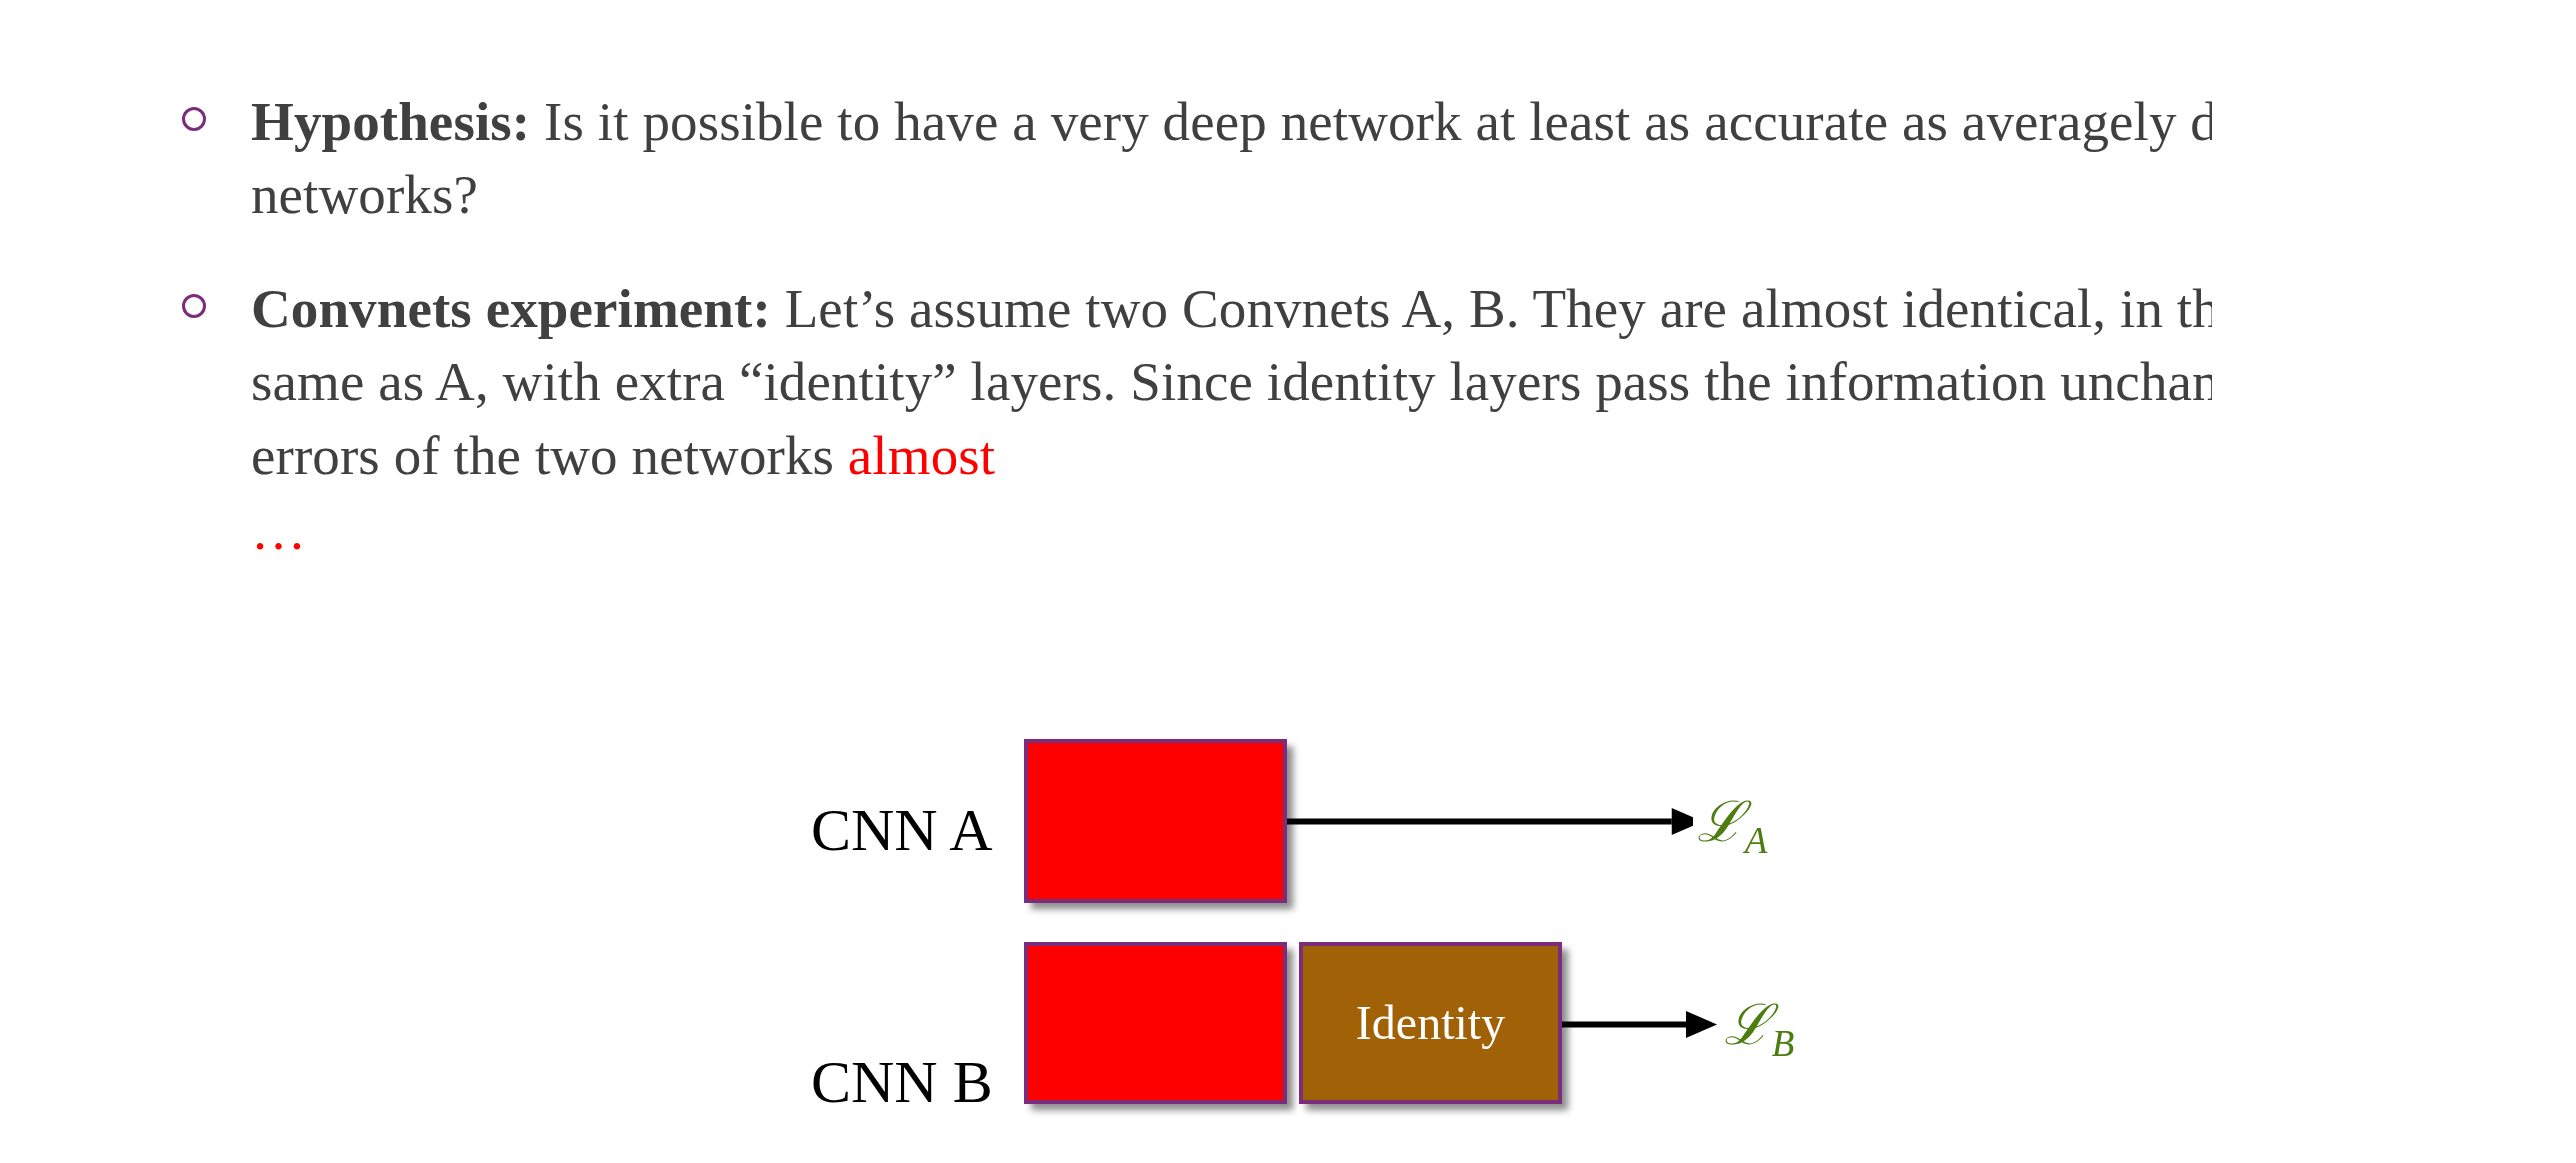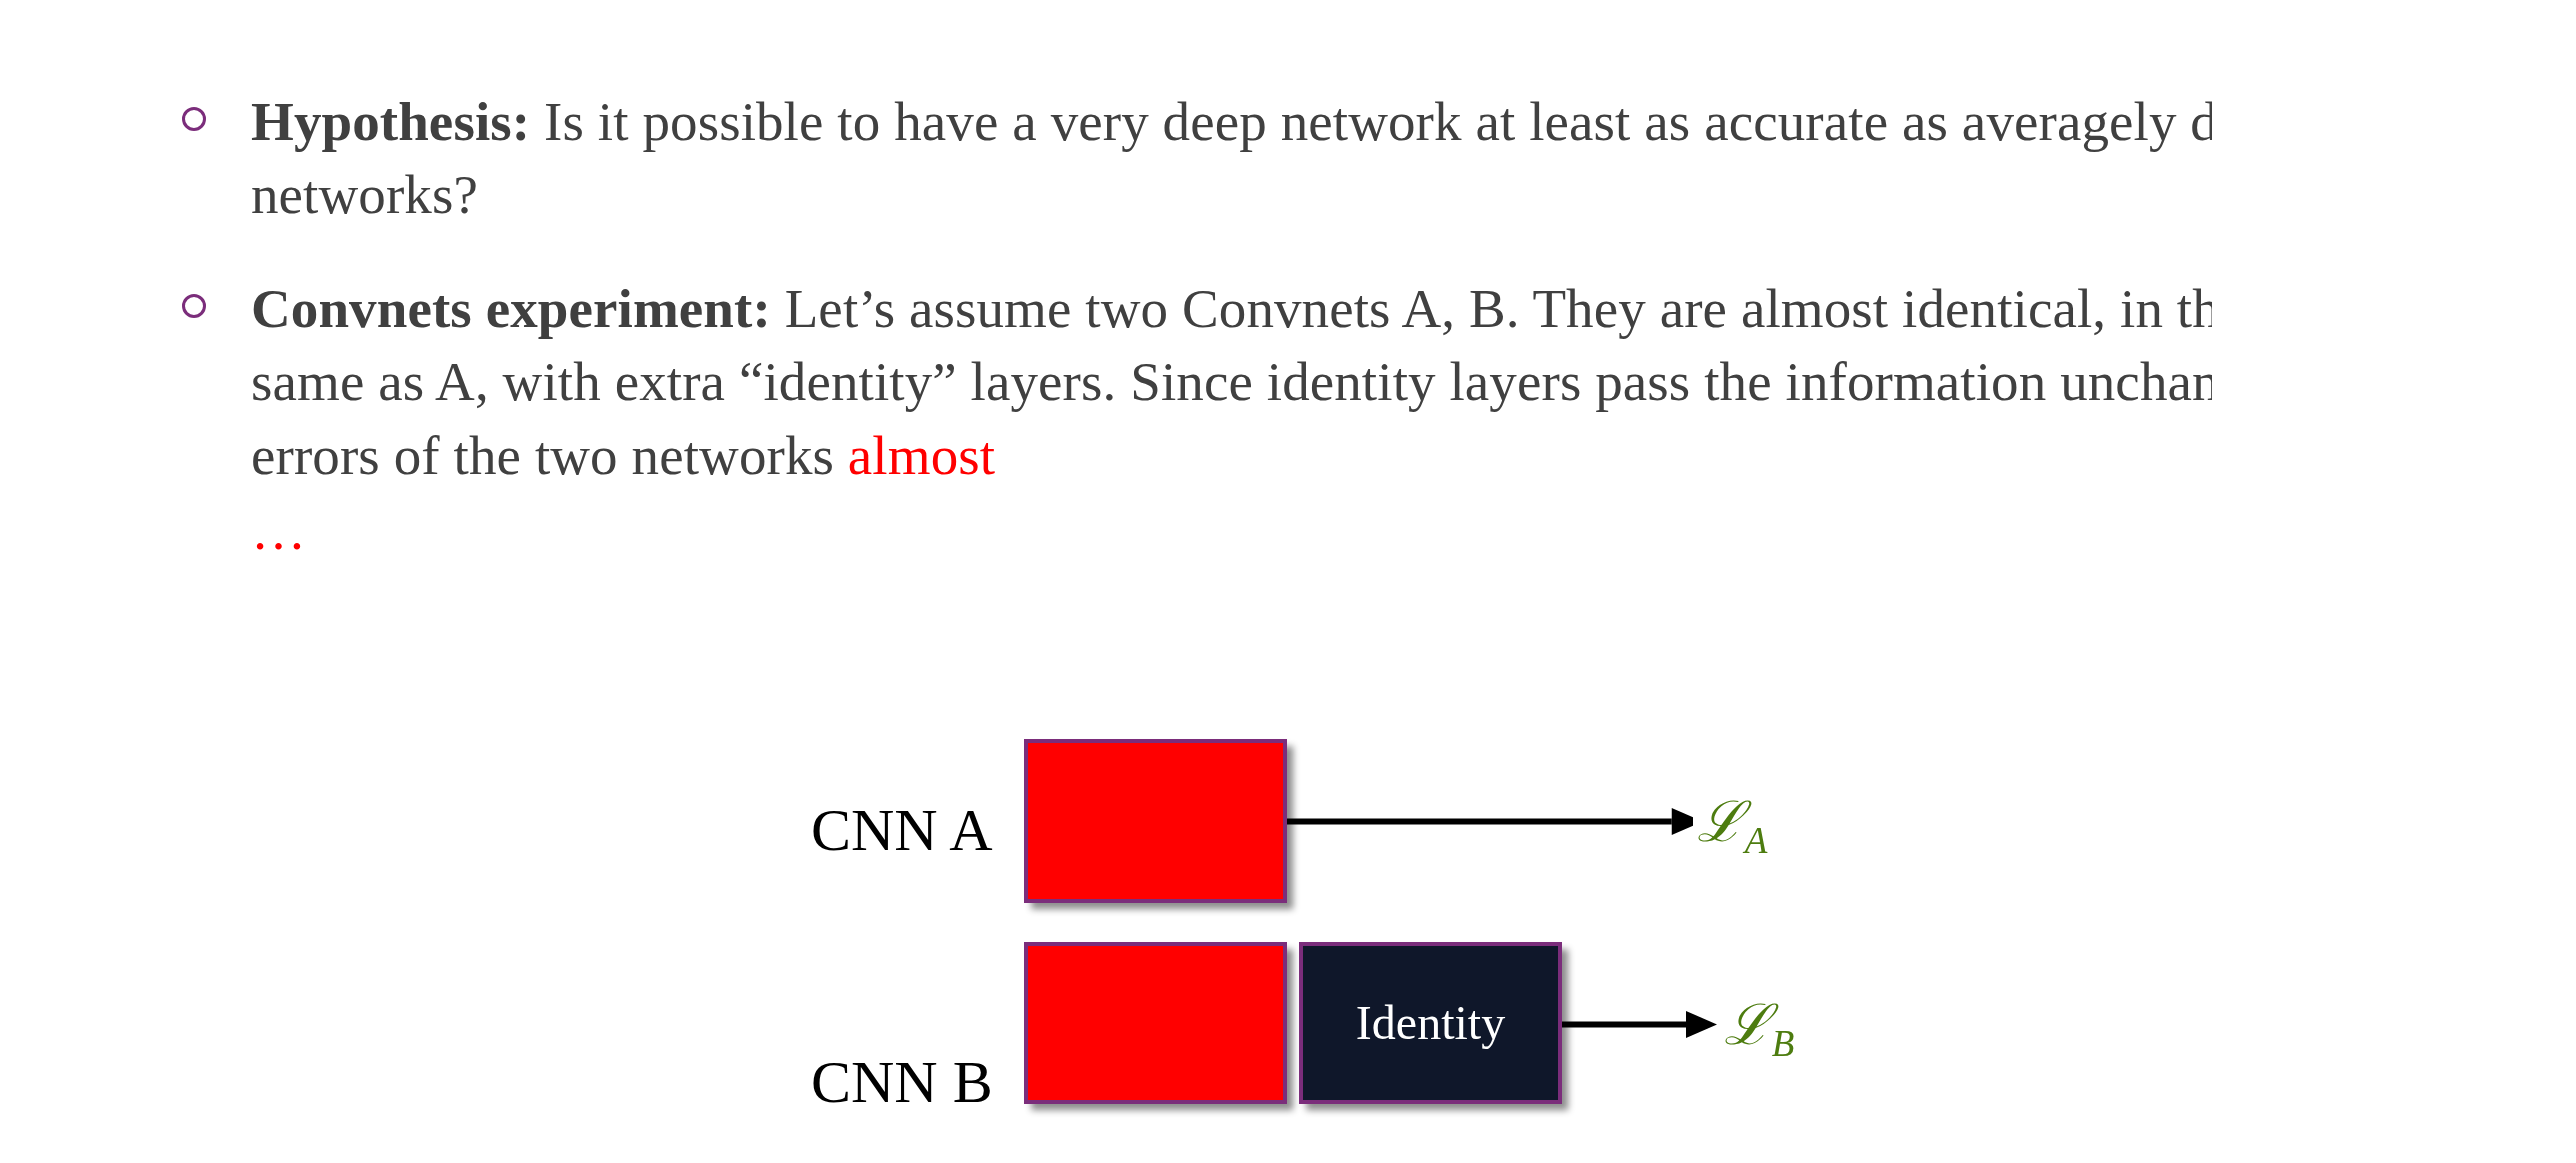--- a/index.html
+++ b/index.html
@@ -81,21 +81,21 @@
     position: absolute;
     box-sizing: border-box;
     border: 4.8px solid #7B2D7B;
     box-shadow: 6.8px 6.8px 6.8px rgba(0, 0, 0, 0.45);
     display: flex;
     align-items: center;
     justify-content: center;
   }
 
   .block-red   { background: #FF0000; }
-  .block-green { background: #0f172a; }
+  .block-green { background: #a16207; }
 
   .block-label {
     color: #ffffff;
     font-size: 48px;
     line-height: 1;
     white-space: nowrap;
   }
 
   .arrow-svg {
     position: absolute;

